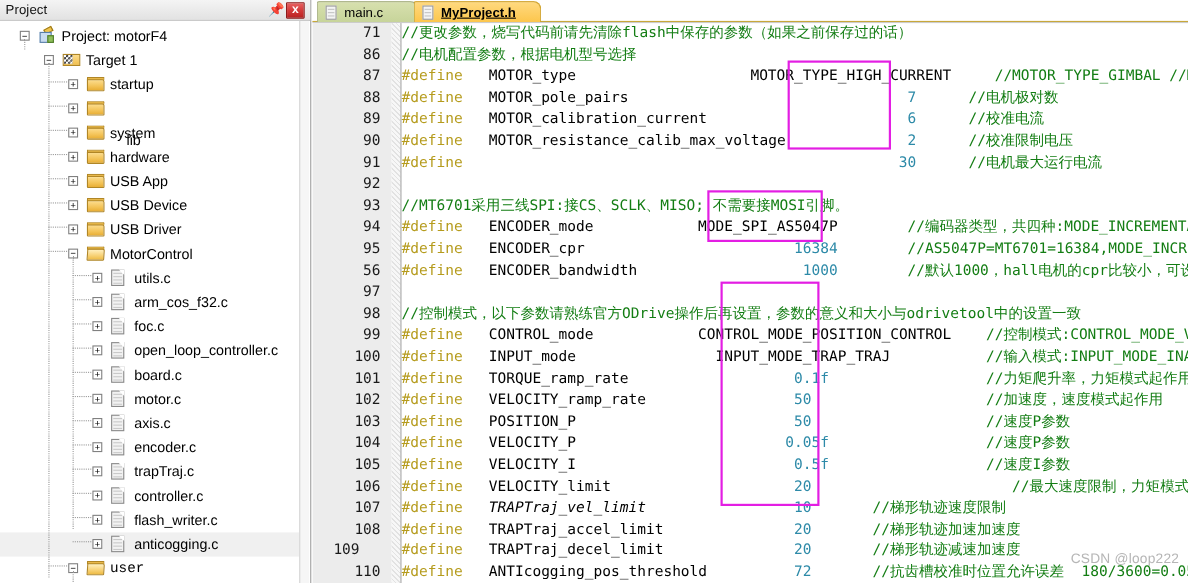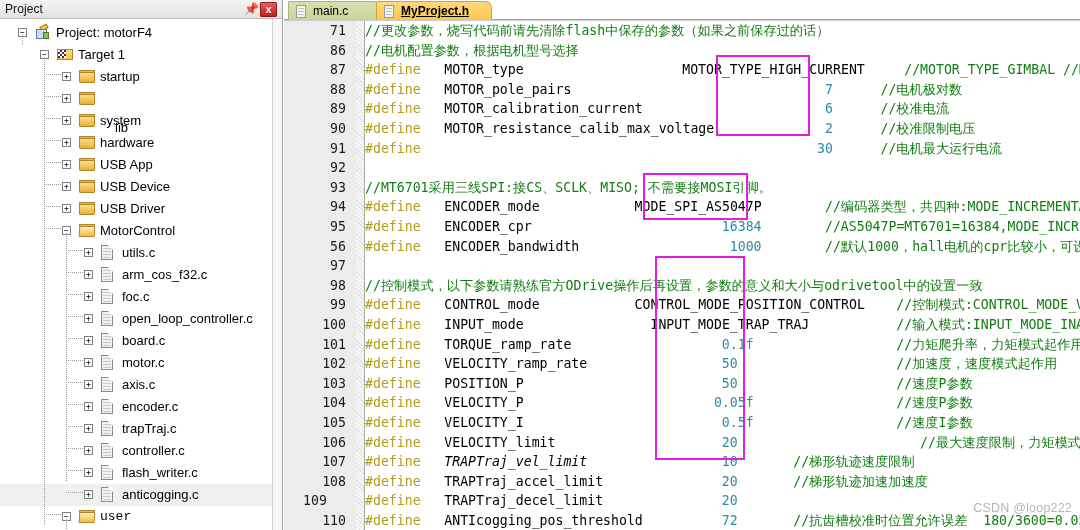--- a/index.html
+++ b/index.html
@@ -646,21 +646,21 @@
           <div class="cline" style="position: absolute; left: 0px; top: 274.4px; width: 100%;"><span class="seg kw" style="left: 0px;">#define</span><span class="seg id" style="left: 79.3px;">CONTROL_mode</span><span class="seg mac" style="left: 269.62px;">CONTROL_MODE_POSITION_CONTROL</span><span class="seg cm" style="left: 531.31px;">//控制模式:CONTROL_MODE_VOLTAG</span></div>
           <div class="cline" style="position: absolute; left: 0px; top: 294px; width: 100%;"><span class="seg kw" style="left: 0px;">#define</span><span class="seg id" style="left: 79.3px;">INPUT_mode</span><span class="seg mac" style="left: 285.48px;">INPUT_MODE_TRAP_TRAJ</span><span class="seg cm" style="left: 531.31px;">//输入模式:INPUT_MODE_INACTIVE</span></div>
           <div class="cline" style="position: absolute; left: 0px; top: 313.6px; width: 100%;"><span class="seg kw" style="left: 0px;">#define</span><span class="seg id" style="left: 79.3px;">TORQUE_ramp_rate</span><span class="seg num" style="left: 356.85px;">0.1f</span><span class="seg cm" style="left: 531.31px;">//力矩爬升率，力矩模式起作用</span></div>
           <div class="cline" style="position: absolute; left: 0px; top: 333.2px; width: 100%;"><span class="seg kw" style="left: 0px;">#define</span><span class="seg id" style="left: 79.3px;">VELOCITY_ramp_rate</span><span class="seg num" style="left: 356.85px;">50</span><span class="seg cm" style="left: 531.31px;">//加速度，速度模式起作用</span></div>
           <div class="cline" style="position: absolute; left: 0px; top: 352.8px; width: 100%;"><span class="seg kw" style="left: 0px;">#define</span><span class="seg id" style="left: 79.3px;">POSITION_P</span><span class="seg num" style="left: 356.85px;">50</span><span class="seg cm" style="left: 531.31px;">//速度P参数</span></div>
           <div class="cline" style="position: absolute; left: 0px; top: 372.4px; width: 100%;"><span class="seg kw" style="left: 0px;">#define</span><span class="seg id" style="left: 79.3px;">VELOCITY_P</span><span class="seg num" style="left: 348.92px;">0.05f</span><span class="seg cm" style="left: 531.31px;">//速度P参数</span></div>
           <div class="cline" style="position: absolute; left: 0px; top: 392px; width: 100%;"><span class="seg kw" style="left: 0px;">#define</span><span class="seg id" style="left: 79.3px;">VELOCITY_I</span><span class="seg num" style="left: 356.85px;">0.5f</span><span class="seg cm" style="left: 531.31px;">//速度I参数</span></div>
           <div class="cline" style="position: absolute; left: 0px; top: 411.6px; width: 100%;"><span class="seg kw" style="left: 0px;">#define</span><span class="seg id" style="left: 79.3px;">VELOCITY_limit</span><span class="seg num" style="left: 356.85px;">20</span><span class="seg cm" style="left: 555.1px;">//最大速度限制，力矩模式超过限</span></div>
           <div class="cline" style="position: absolute; left: 0px; top: 431.2px; width: 100%;"><span class="seg kw" style="left: 0px;">#define</span><span class="seg id" style="left: 79.3px; font-style: italic;">TRAPTraj_vel_limit</span><span class="seg num" style="left: 356.85px;">10</span><span class="seg cm" style="left: 428.22px;">//梯形轨迹速度限制</span></div>
           <div class="cline" style="position: absolute; left: 0px; top: 450.8px; width: 100%;"><span class="seg kw" style="left: 0px;">#define</span><span class="seg id" style="left: 79.3px;">TRAPTraj_accel_limit</span><span class="seg num" style="left: 356.85px;">20</span><span class="seg cm" style="left: 428.22px;">//梯形轨迹加速加速度</span></div>
-          <div class="cline" style="position: absolute; left: 0px; top: 470.4px; width: 100%;"><span class="seg kw" style="left: 0px;">#define</span><span class="seg id" style="left: 79.3px;">TRAPTraj_decel_limit</span><span class="seg num" style="left: 356.85px;">20</span></div>
+          <div class="cline" style="position: absolute; left: 0px; top: 470.4px; width: 100%;"><span class="seg kw" style="left: 0px;">#define</span><span class="seg id" style="left: 79.3px;">TRAPTraj_decel_limit</span><span class="seg num" style="left: 356.85px;">20</span><span class="seg cm" style="left: 428.22px;">//梯形轨迹减速加速度</span></div>
           <div class="cline" style="position: absolute; left: 0px; top: 490px; width: 100%;"><span class="seg kw" style="left: 0px;">#define</span><span class="seg id" style="left: 79.3px;">ANTIcogging_pos_threshold</span><span class="seg num" style="left: 356.85px;">72</span><span class="seg cm" style="left: 428.22px;">//抗齿槽校准时位置允许误差  180/3600=0.05</span></div>
         </div>
       <div id="watermark">CSDN @loop222</div>
     </div>
 
   </div>
 <div class="mbox" style="left: 716px; top: 55px; width: 94px; height: 81px; border-color: rgb(227, 30, 227);"></div>
     <div class="mbox" style="left: 643px; top: 173px; width: 105px; height: 47px; border-color: rgb(227, 30, 227);"></div>
     <div class="mbox" style="left: 655px; top: 256px; width: 90px; height: 204px; border-color: rgb(227, 30, 227);"></div>
   </div>

